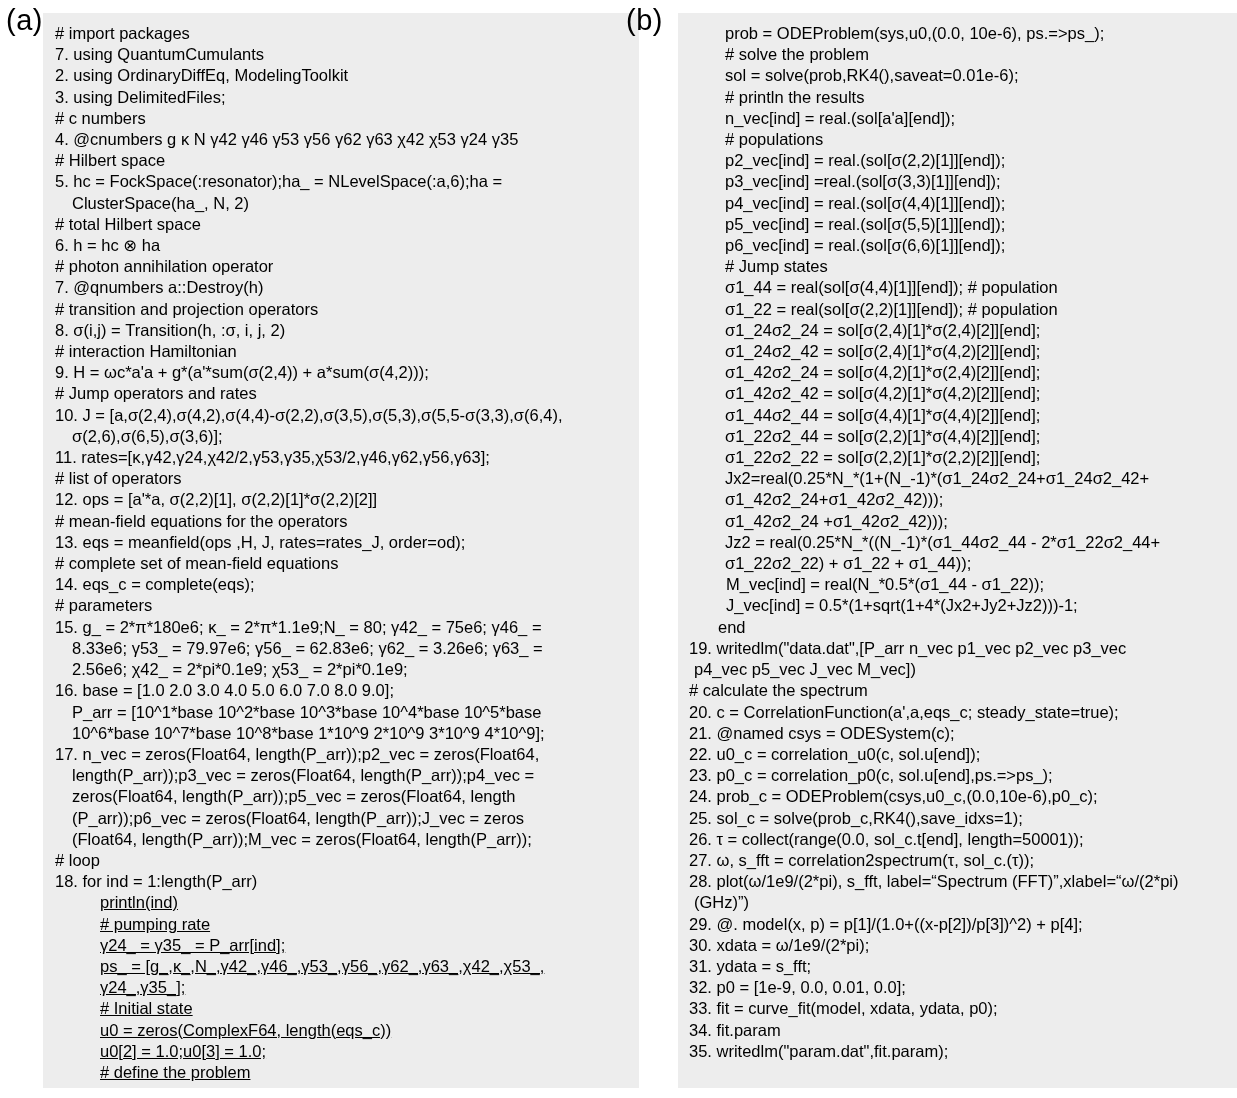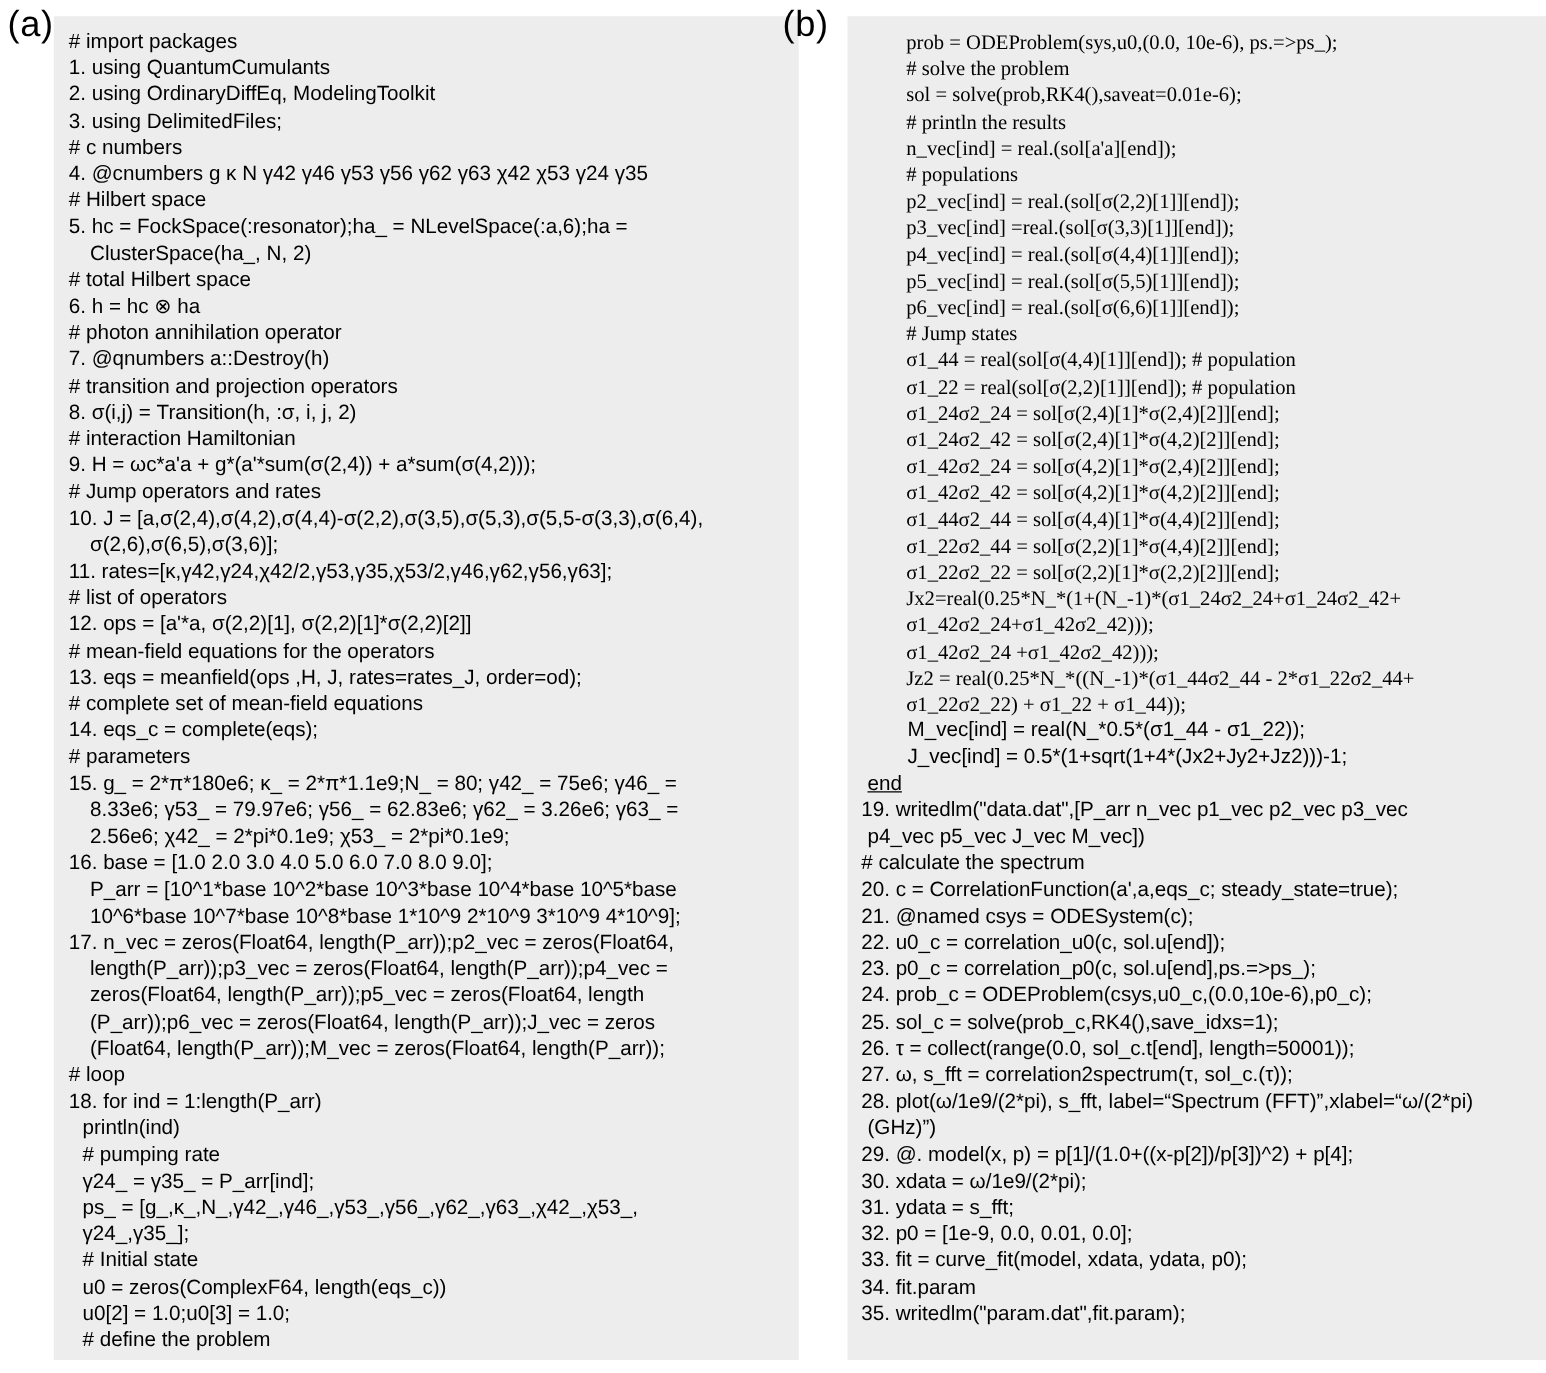--- a/index.html
+++ b/index.html
@@ -32,38 +32,38 @@
   #box-b { left:678px; width:559px; }
   .code-line {
     white-space:pre;
     font-size:16.5px;
     line-height:21.2px;
     color:#000;
   }
   
   .pa .ind-0 { padding-left:12px; }
   .pa .ind-1 { padding-left:29px; }
-  .pa .ind-2 { padding-left:23px; }
+  .pa .ind-2 { padding-left:57px;text-decoration:underline; }
   
   .pb .ind-0 { padding-left:11px; }
   .pb .ind-1 { padding-left:16px; }
-  .pb .ind-2 { padding-left:47px;font-family:Liberation Serif, serif; }
-  .pb .ind-3 { padding-left:16px;text-decoration:underline; }
+  .pb .ind-2 { padding-left:47px; }
+  .pb .ind-3 { padding-left:40px; }
   .pb .ind-4 { padding-left:48px; }
 </style>
 </head>
 <body>
 
 <div id="figure" style="background: rgb(255, 255, 255);">
   <div class="panel-label" id="label-a">(a)</div>
 
   <div class="codebox pa" id="box-a" style="background: rgb(237, 237, 237);">
     <div>
         <div class="code-line ind-0"># import packages</div>
-        <div class="code-line ind-0">1. using QuantumCumulants</div>
+        <div class="code-line ind-0">7. using QuantumCumulants</div>
         <div class="code-line ind-0">2. using OrdinaryDiffEq, ModelingToolkit</div>
         <div class="code-line ind-0">3. using DelimitedFiles;</div>
         <div class="code-line ind-0"># c numbers</div>
         <div class="code-line ind-0">4. @cnumbers g κ N γ42 γ46 γ53 γ56 γ62 γ63 χ42 χ53 γ24 γ35</div>
         <div class="code-line ind-0"># Hilbert space</div>
         <div class="code-line ind-0">5. hc = FockSpace(:resonator);ha_ = NLevelSpace(:a,6);ha =</div>
         <div class="code-line ind-1">ClusterSpace(ha_, N, 2)</div>
         <div class="code-line ind-0"># total Hilbert space</div>
         <div class="code-line ind-0">6. h = hc ⊗ ha</div>
         <div class="code-line ind-0"># photon annihilation operator</div>

